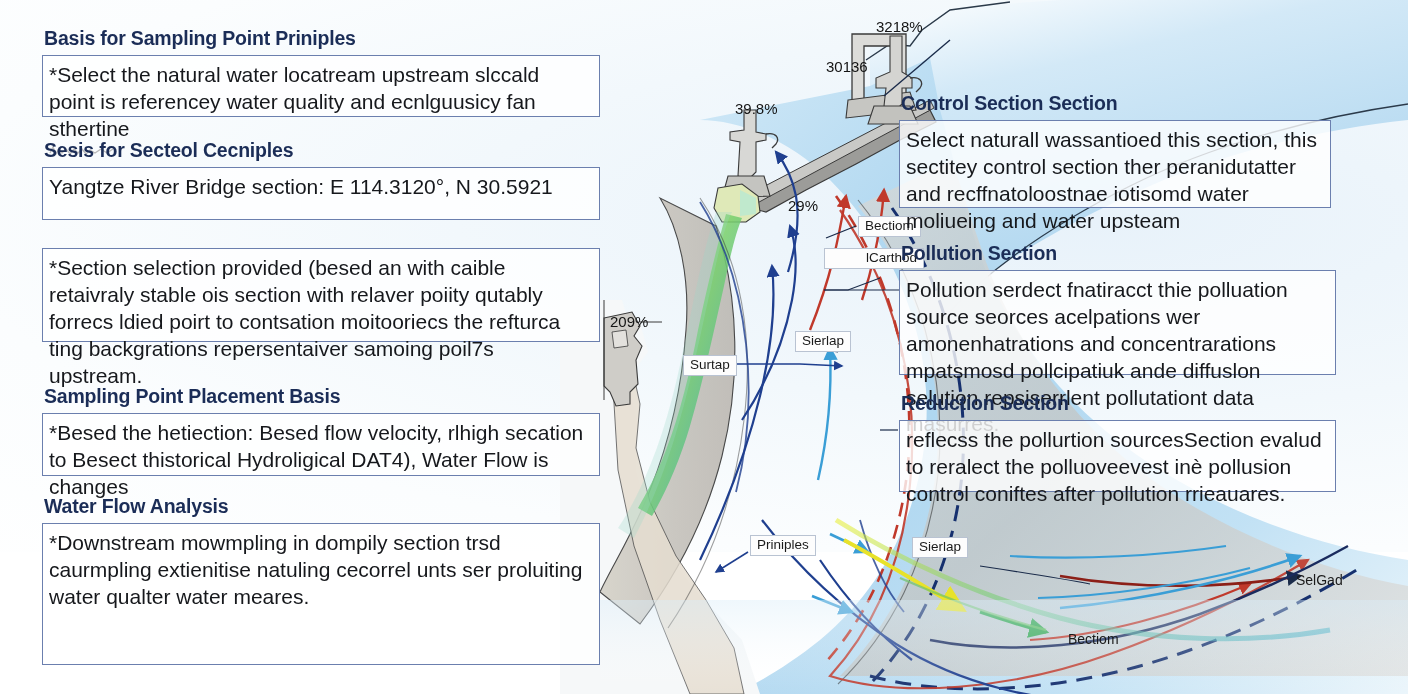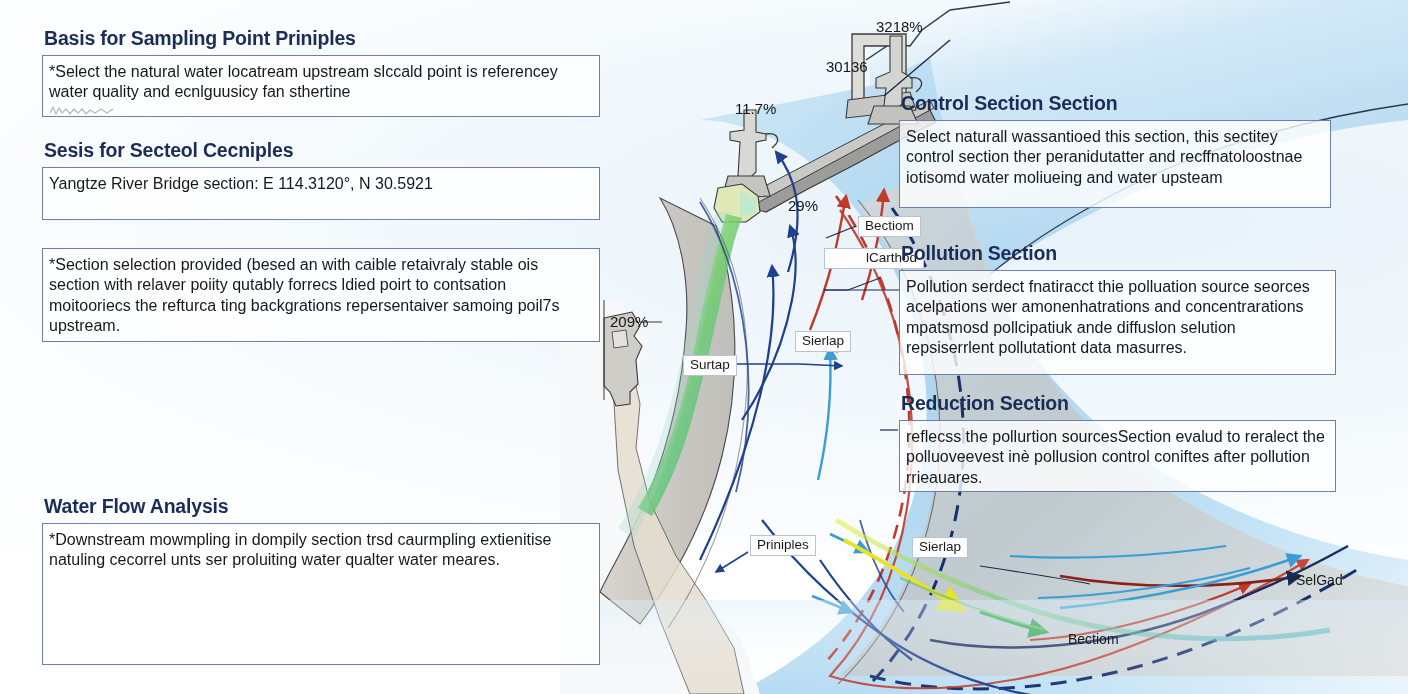--- a/index.html
+++ b/index.html
@@ -36,21 +36,21 @@
     white-space: nowrap;
   }
   .panel .box {
     border: 1px solid #6b7fae;
     background: rgba(255,255,255,0.80);
     box-sizing: border-box;
     padding: 6px 9px 6px 6px;
   }
   .panel .box p {
     margin: 0;
-    font-size: 16px;
+    font-size: 21px;
     line-height: 1.28;
     color: #16181c;
     font-family: "Liberation Sans", sans-serif;
   }
 
   
   .left { left: 42px; }
   .p1 { top: 27px;  width: 558px; }
   .p1 .box { height: 62px; }
   .p2 { top: 139px; width: 558px; }
@@ -271,21 +271,21 @@
     <path d="M980,566 C1020,572 1060,578 1090,584" fill="none" stroke="#1a2b4a" stroke-width="1.2"></path>
     <line x1="880" y1="430" x2="898" y2="430" stroke="#1a2b4a" stroke-width="1.2"></line>
     <line x1="884" y1="96" x2="950" y2="40" stroke="#1a2b4a" stroke-width="1.4"></line>
 
     <path d="M600,600 L1408,600 L1408,694 L600,694 Z" fill="url(#fadeBot)" opacity="0.5"></path>
   </svg>
 
   <div id="num-labels">
       <div class="numlbl" style="left: 876px; top: 18px;">3218%</div>
       <div class="numlbl" style="left: 826px; top: 58px;">30136</div>
-      <div class="numlbl" style="left: 735px; top: 100px;">11.7%</div>
+      <div class="numlbl" style="left: 735px; top: 100px;">39.8%</div>
       <div class="numlbl" style="left: 788px; top: 197px;">29%</div>
       <div class="numlbl" style="left: 610px; top: 313px;">209%</div>
     </div>
 
   <div id="callout-labels">
       <div class="calloutlbl" style="left: 858px; top: 216px;">Bectiom</div>
       <div class="calloutlbl" style="left: 824px; top: 248px; padding-left: 41px;">lCarthod</div>
       <div class="calloutlbl" style="left: 795px; top: 331px;">Sierlap</div>
       <div class="calloutlbl" style="left: 683px; top: 355px;">Surtap</div>
       <div class="calloutlbl" style="left: 750px; top: 535px;">Priniples</div>
@@ -313,20 +313,26 @@
       <p>Yangtze River Bridge section: E 114.3120°, N 30.5921</p>
     </div>
   </div>
 
   <div class="panel left p3">
     <div class="box">
       <p>*Section selection provided (besed an with caible retaivraly stable ois section with relaver poiity qutably forrecs ldied poirt to contsation moitooriecs the refturca ting backgrations repersentaiver samoing poil7s upstream.</p>
     </div>
   </div>
 
+  <div class="panel left p4">
+    <h3>Sampling Point Placement Basis</h3>
+    <div class="box">
+      <p>*Besed the hetiection: Besed flow velocity, rlhigh secation to Besect thistorical Hydroligical DAT4), Water Flow is changes</p>
+    </div>
+  </div>
 
   <div class="panel left p5">
     <h3>Water Flow Analysis</h3>
     <div class="box">
       <p>*Downstream mowmpling in dompily section trsd caurmpling extienitise natuling cecorrel unts ser proluiting water qualter water meares.</p>
     </div>
   </div>
 
   <div class="panel right r1">
     <h3>Control Section Section</h3>

